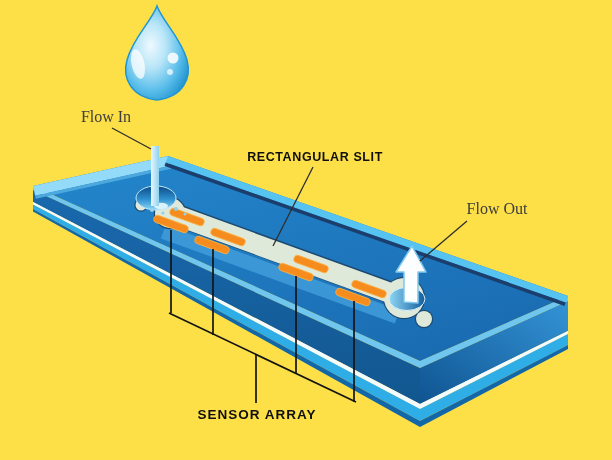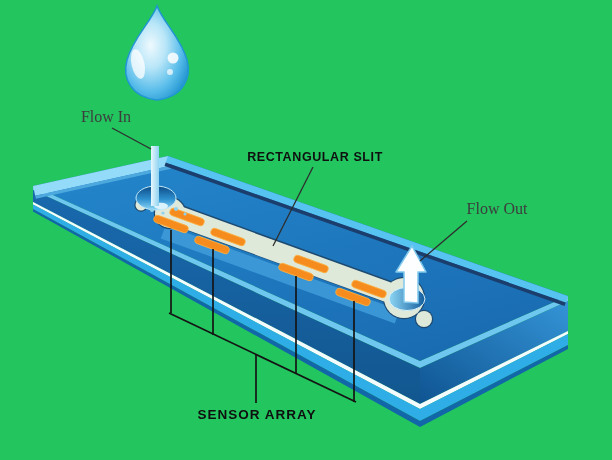--- a/index.html
+++ b/index.html
@@ -1,19 +1,19 @@
 <!DOCTYPE html>
 <html><head>
 <meta charset="utf-8">
 <style>
   html,body{margin:0;padding:0;background:#ffffff;}
   .canvas{
     position:relative;
     width:612px;height:460px;
-    background:#22c55e;
+    background:#fde047;
     overflow:hidden;
     font-family:"Liberation Sans",sans-serif;
   }
   svg{display:block;}
   .lbl-hand{
     font-family:"Liberation Serif",serif;
     font-size:16px;
     fill:#3d3d3d;
   }
   .lbl-caps{

